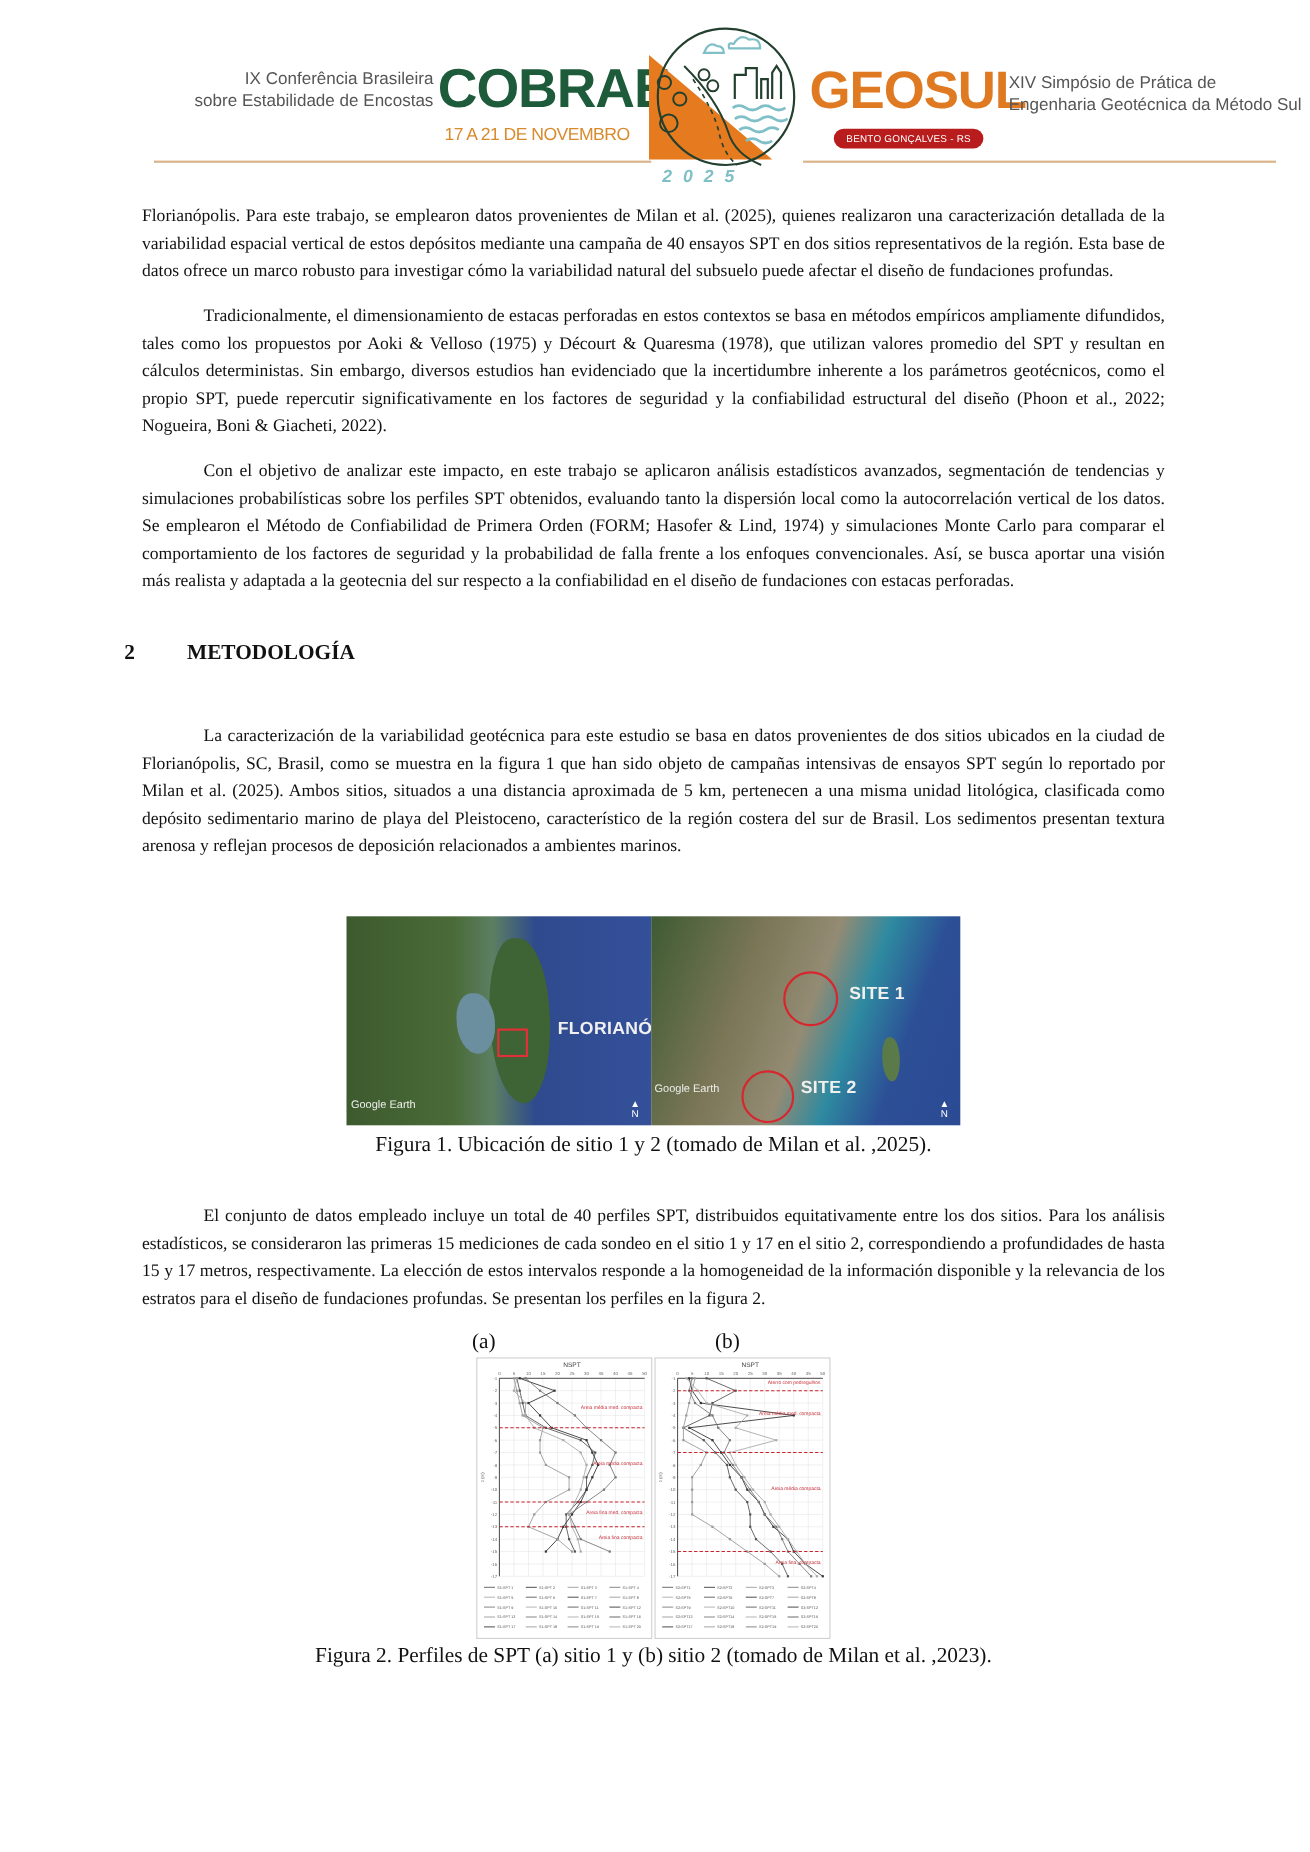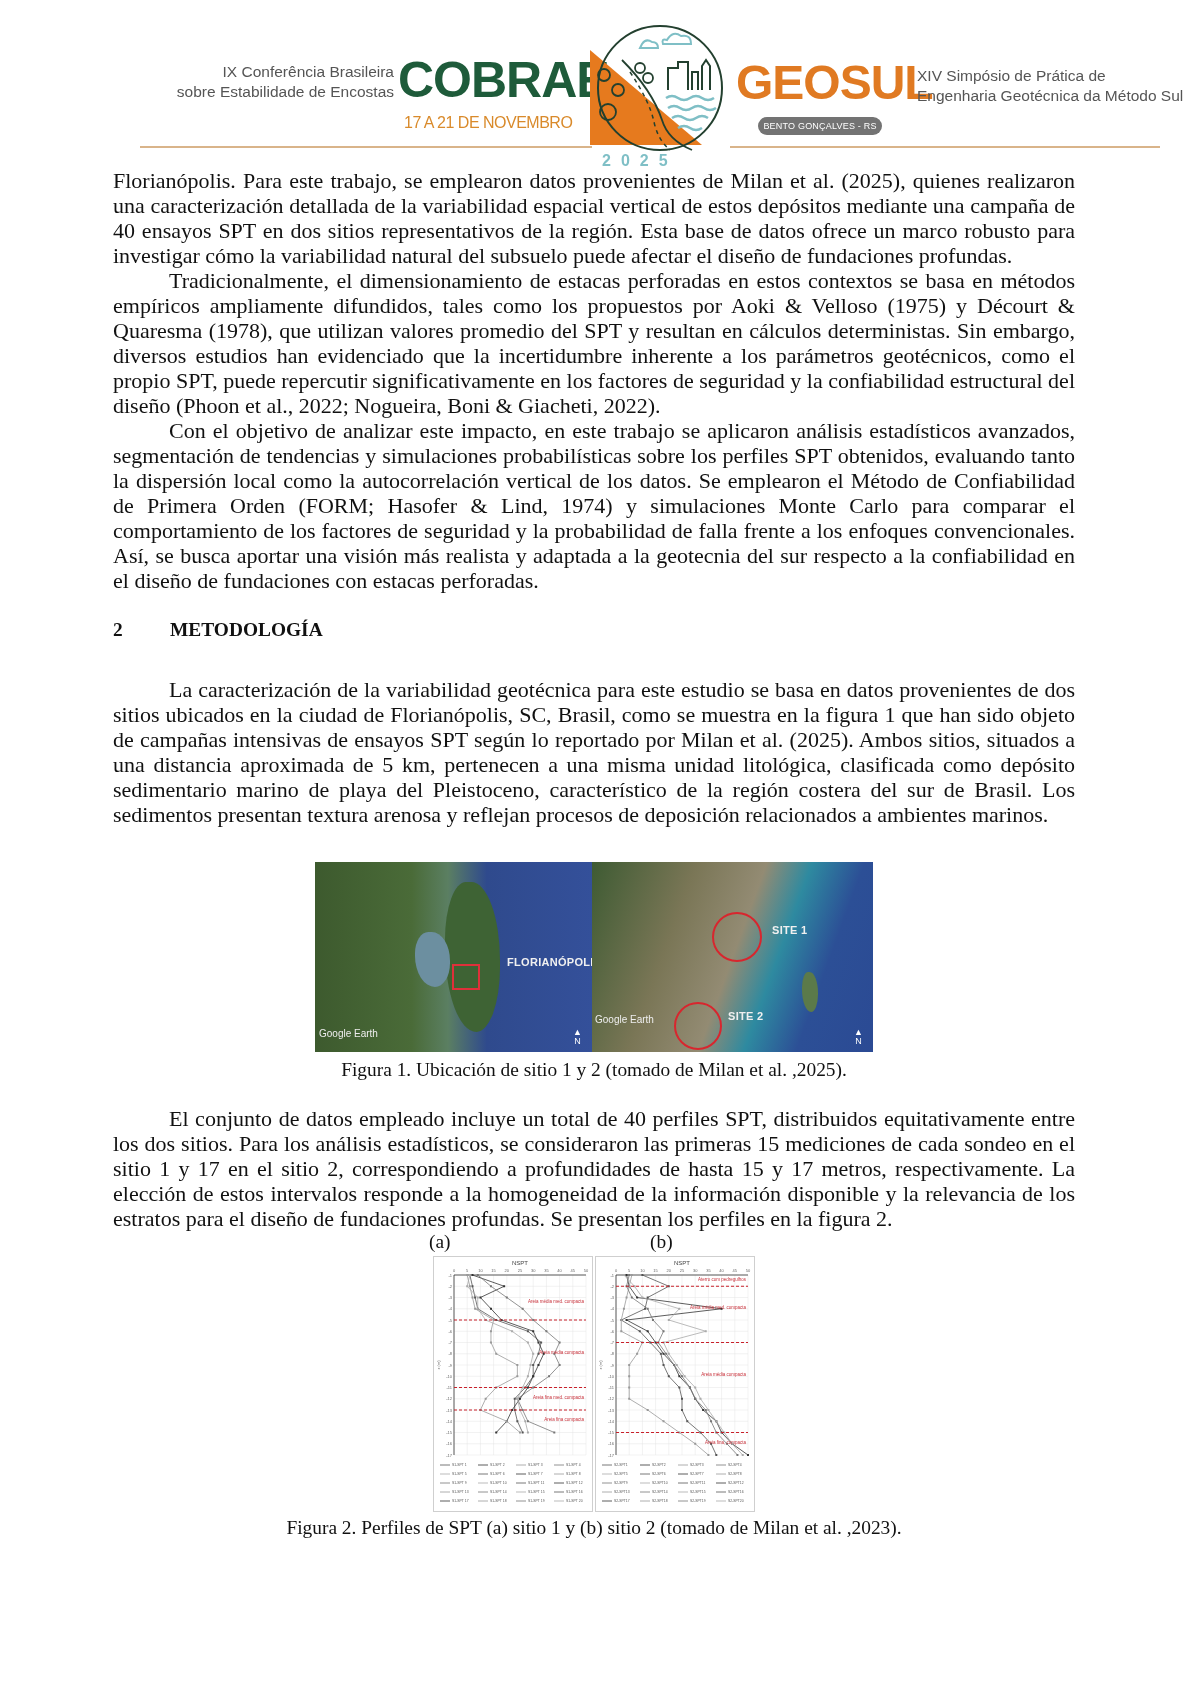--- a/index.html
+++ b/index.html
@@ -10,47 +10,47 @@
   .header { position: absolute; left: 0; top: 0; width: 1191px; height: 175px; margin-left: 42px; }
   .hdr-left-text { position: absolute; left: 120px; top: 62px; width: 232px; text-align: right;
                    font-family: "Liberation Sans", "DejaVu Sans", sans-serif; font-size: 15.5px;
                    line-height: 20px; color: #555; }
   .cobrae { position: absolute; left: 356px; top: 54px; font-family: "Liberation Sans", "DejaVu Sans", sans-serif;
             font-weight: bold; font-size: 50px; line-height: 52px; color: #1e5b3a; letter-spacing: -1px; }
   .dates { position: absolute; left: 362px; top: 114px; font-family: "Liberation Sans", "DejaVu Sans", sans-serif;
            font-weight: normal; font-size: 16px; color: #d98a2b; letter-spacing: -0.5px; }
   .geosul { position: absolute; left: 694px; top: 58px; font-family: "Liberation Sans", "DejaVu Sans", sans-serif;
             font-weight: bold; font-size: 48px; line-height: 50px; color: #e07a22; letter-spacing: -1px; }
-  .city-pill { position: absolute; left: 716px; top: 117px; width: 124px; height: 18px; border-radius: 9px;
-               background: #737373; color: #fff; font-family: "Liberation Sans", "DejaVu Sans", sans-serif;
+  .city-pill { position: absolute; left: 716px; top: 117px; width: 136px; height: 18px; border-radius: 9px;
+               background: #b91c1c; color: #fff; font-family: "Liberation Sans", "DejaVu Sans", sans-serif;
                font-size: 9px; line-height: 18px; text-align: center; letter-spacing: 0.2px; }
   .hdr-right-text { position: absolute; left: 875px; top: 66px; font-family: "Liberation Sans", "DejaVu Sans", sans-serif;
                     font-size: 15.5px; line-height: 20px; color: #555; white-space: nowrap; }
   .hdr-rule-left { position: absolute; left: 98px; top: 146px; width: 452px; height: 2px; background: #d9b48a; }
   .hdr-rule-right { position: absolute; left: 688px; top: 146px; width: 430px; height: 2px; background: #d9b48a; }
   .logo { position: absolute; left: 540px; top: 20px; width: 150px; height: 135px; }
   .year { position: absolute; left: 560px; top: 152px; font-family: "Liberation Sans", "DejaVu Sans", sans-serif;
-          font-weight: bold; font-size: 16px; color: #7fbfc6; letter-spacing: 10px; }
+          font-weight: bold; font-size: 16px; color: #7fbfc6; letter-spacing: 10px; font-style: italic; }
 
   
   .page { position: absolute; left: 113px; top: 168px; width: 962px; }
-  p.body { margin: 0; font-size: 22px; line-height: 25px; text-align: justify; text-align-last: left; }
+  p.body { margin: 16px; font-size: 16px; line-height: 25px; text-align: justify; text-align-last: left; }
   p.indent { text-indent: 56px; }
   .section { margin: 0; font-size: 19.4px; font-weight: bold; line-height: 25px; display: flex; }
   .section .num { width: 57px; }
   .gap-s { height: 14px; }
   .gap-m { height: 24px; }
 
   
   .fig1 { position: relative; width: 558px; height: 190px; margin: 0 auto; display: flex; }
   .map { position: relative; height: 190px; overflow: hidden; }
   .map-left { width: 277px; background: linear-gradient(90deg, #3d5a2e 0%, #4a6b38 35%, #5b7f62 48%, #2f4a8d 62%, #34509a 100%); }
   .map-right { width: 281px; background: linear-gradient(110deg, #3e5b33 0%, #7a7656 30%, #938b73 50%, #2e8aa0 63%, #2c4f96 78%, #2b4a94 100%); }
   .island { position: absolute; background: #3d6231; border-radius: 40% 55% 45% 60%; }
-  .map-label { position: absolute; font-family: "Liberation Sans", "DejaVu Sans", sans-serif; font-size: 11px;
+  .map-label { position: absolute; font-family: "Liberation Sans", "DejaVu Sans", sans-serif; font-size: 16px;
                color: #f0f0f0; font-weight: bold; letter-spacing: 0.3px; }
   .ge-label { position: absolute; font-family: "Liberation Sans", "DejaVu Sans", sans-serif; font-size: 10px; color: #eee; }
   .red-box { position: absolute; border: 2px solid #e0303a; }
   .red-circle { position: absolute; border: 2.5px solid #d8262e; border-radius: 50%; }
   .north { position: absolute; font-family: "Liberation Sans", "DejaVu Sans", sans-serif; font-size: 9px; color: #fff; text-align: center; line-height: 9px; }
   .caption { text-align: center; font-size: 19.4px; line-height: 25px; margin: 0; }
 
   
   .fig2-labels { position: relative; height: 25px; }
   .fig2-labels span { position: absolute; top: 0; font-size: 19.4px; }

